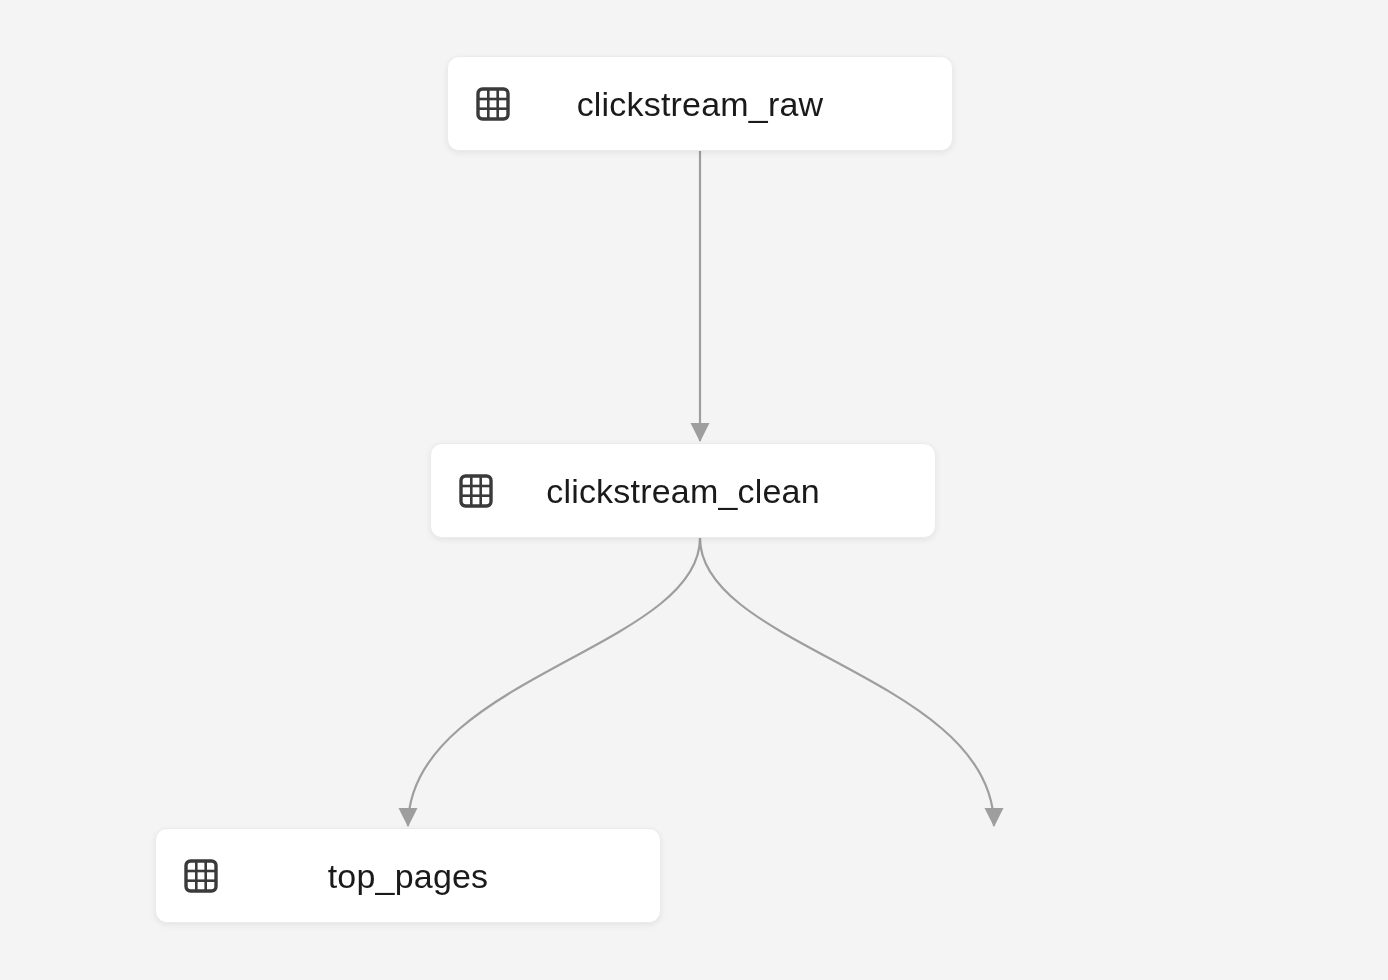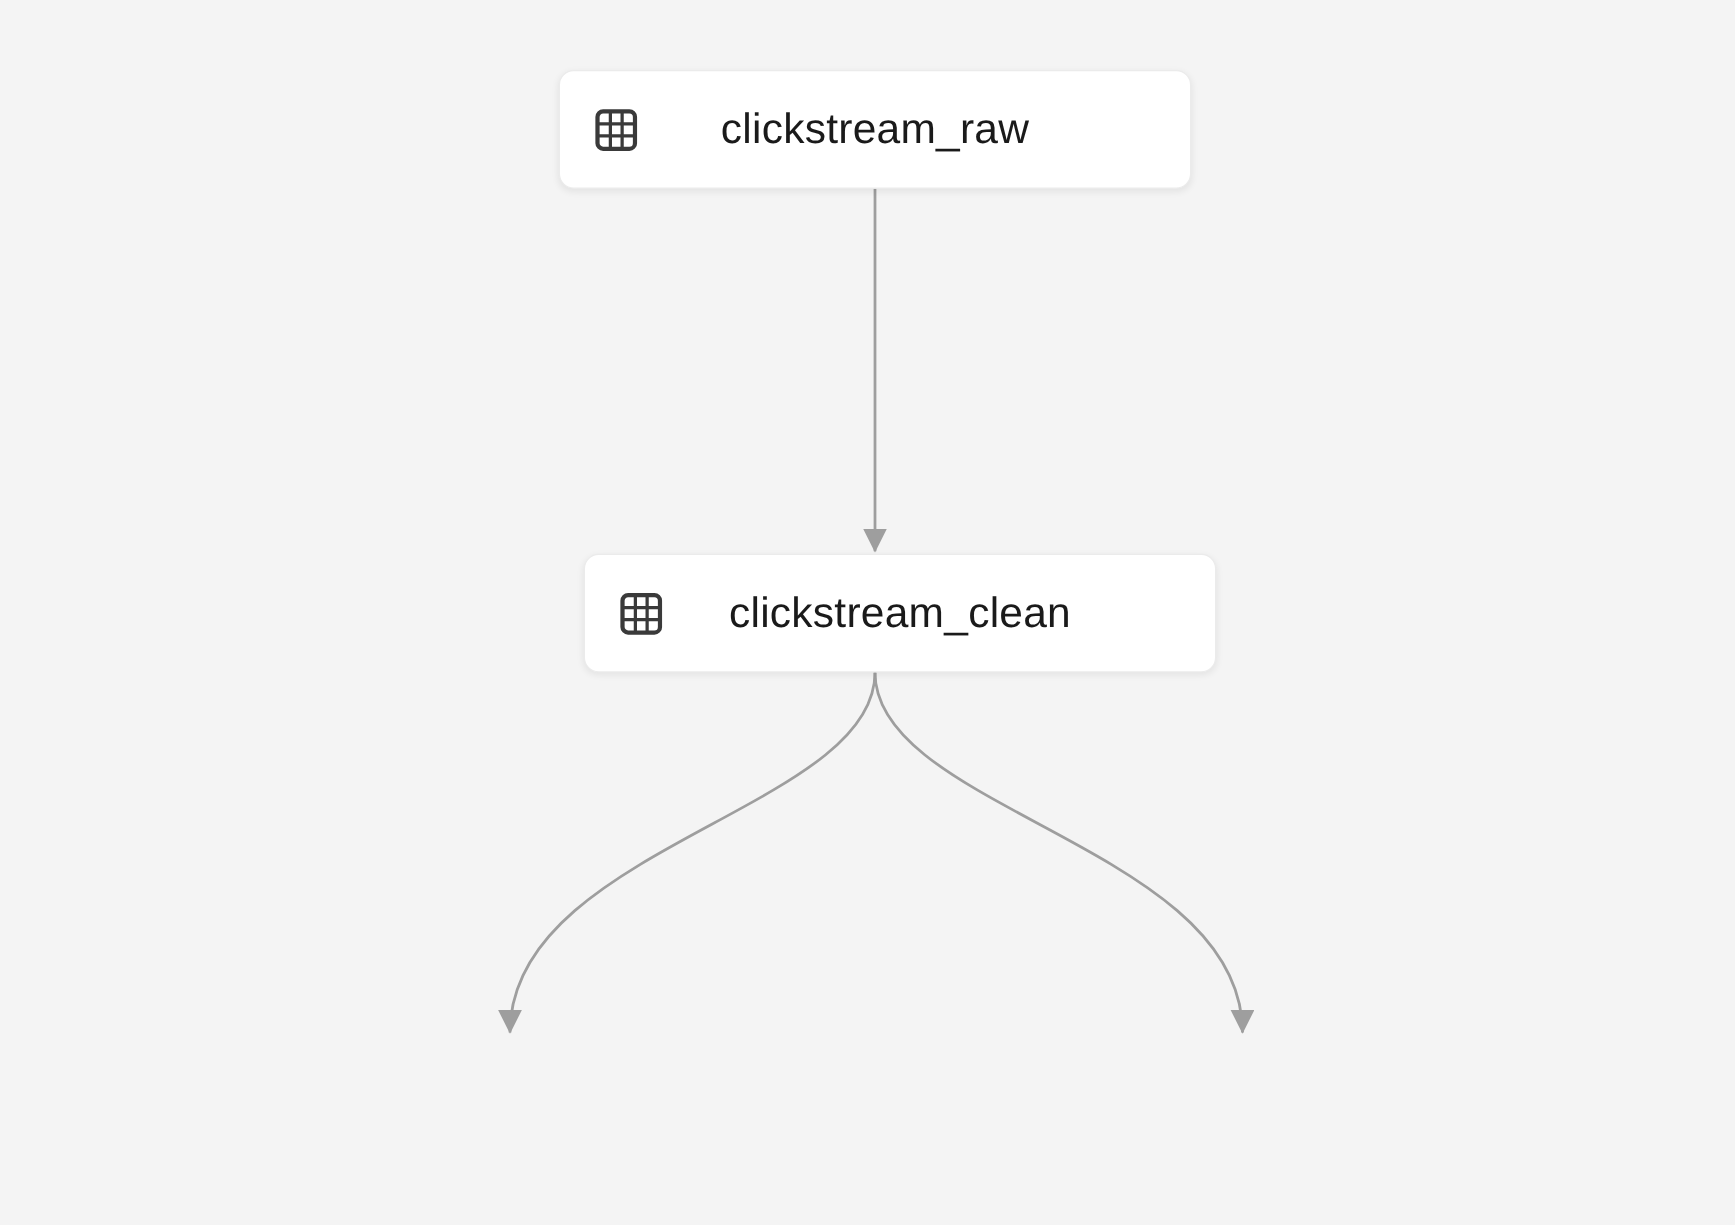--- a/index.html
+++ b/index.html
@@ -51,21 +51,21 @@
     right: 0;
     top: 50%;
     transform: translateY(-50%);
     text-align: center;
     font-size: 34px;
     color: #1a1a1a;
     letter-spacing: 0.2px;
     white-space: nowrap;
   }
   #node-raw        { left: 433px; top: 56px;  }
-  #node-clean      { left: 453px; top: 443px; }
+  #node-clean      { left: 416px; top: 443px; }
   #node-pages      { left: 141px; top: 828px; }
   #node-referrers  { left: 727px; top: 828px; }
 </style>
 </head>
 <body>
 
 <div class="canvas">
 
   <svg class="edges" xmlns="http://www.w3.org/2000/svg">
     <defs>
@@ -101,15 +101,29 @@
           <line x1="12.3" y1="3" x2="12.3" y2="31" stroke-width="2.6"></line>
           <line x1="21.7" y1="3" x2="21.7" y2="31" stroke-width="2.6"></line>
           <line x1="3" y1="12" x2="31" y2="12" stroke-width="2.6"></line>
           <line x1="3" y1="21.7" x2="31" y2="21.7" stroke-width="2.6"></line>
         </g>
       </svg>
     </span>
     <span class="label">clickstream_clean</span>
   </div>
 
+  <div class="node" id="node-pages">
+    <span class="icon">
+      <svg width="34" height="34" viewBox="0 0 34 34" xmlns="http://www.w3.org/2000/svg">
+        <g fill="none" stroke="#3a3a3a">
+          <rect x="2" y="2" width="30" height="30" rx="4.5" stroke-width="3.4"></rect>
+          <line x1="12.3" y1="3" x2="12.3" y2="31" stroke-width="2.6"></line>
+          <line x1="21.7" y1="3" x2="21.7" y2="31" stroke-width="2.6"></line>
+          <line x1="3" y1="12" x2="31" y2="12" stroke-width="2.6"></line>
+          <line x1="3" y1="21.7" x2="31" y2="21.7" stroke-width="2.6"></line>
+        </g>
+      </svg>
+    </span>
+    <span class="label">top_pages</span>
+  </div>
 
 
 </div>
 
 </body></html>

